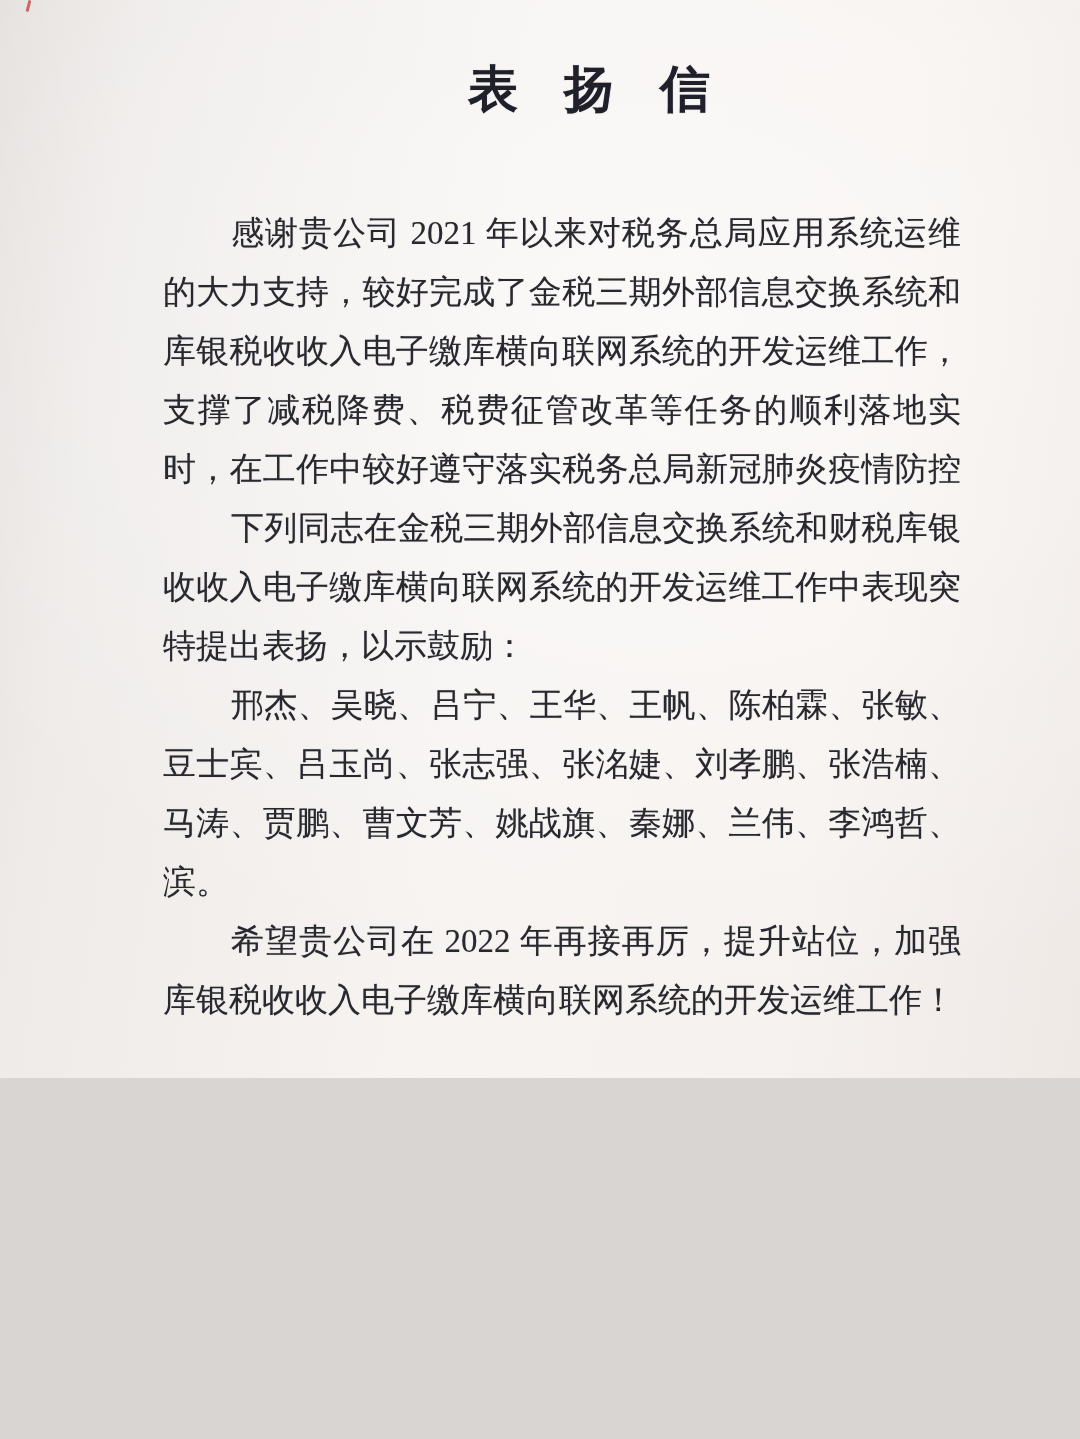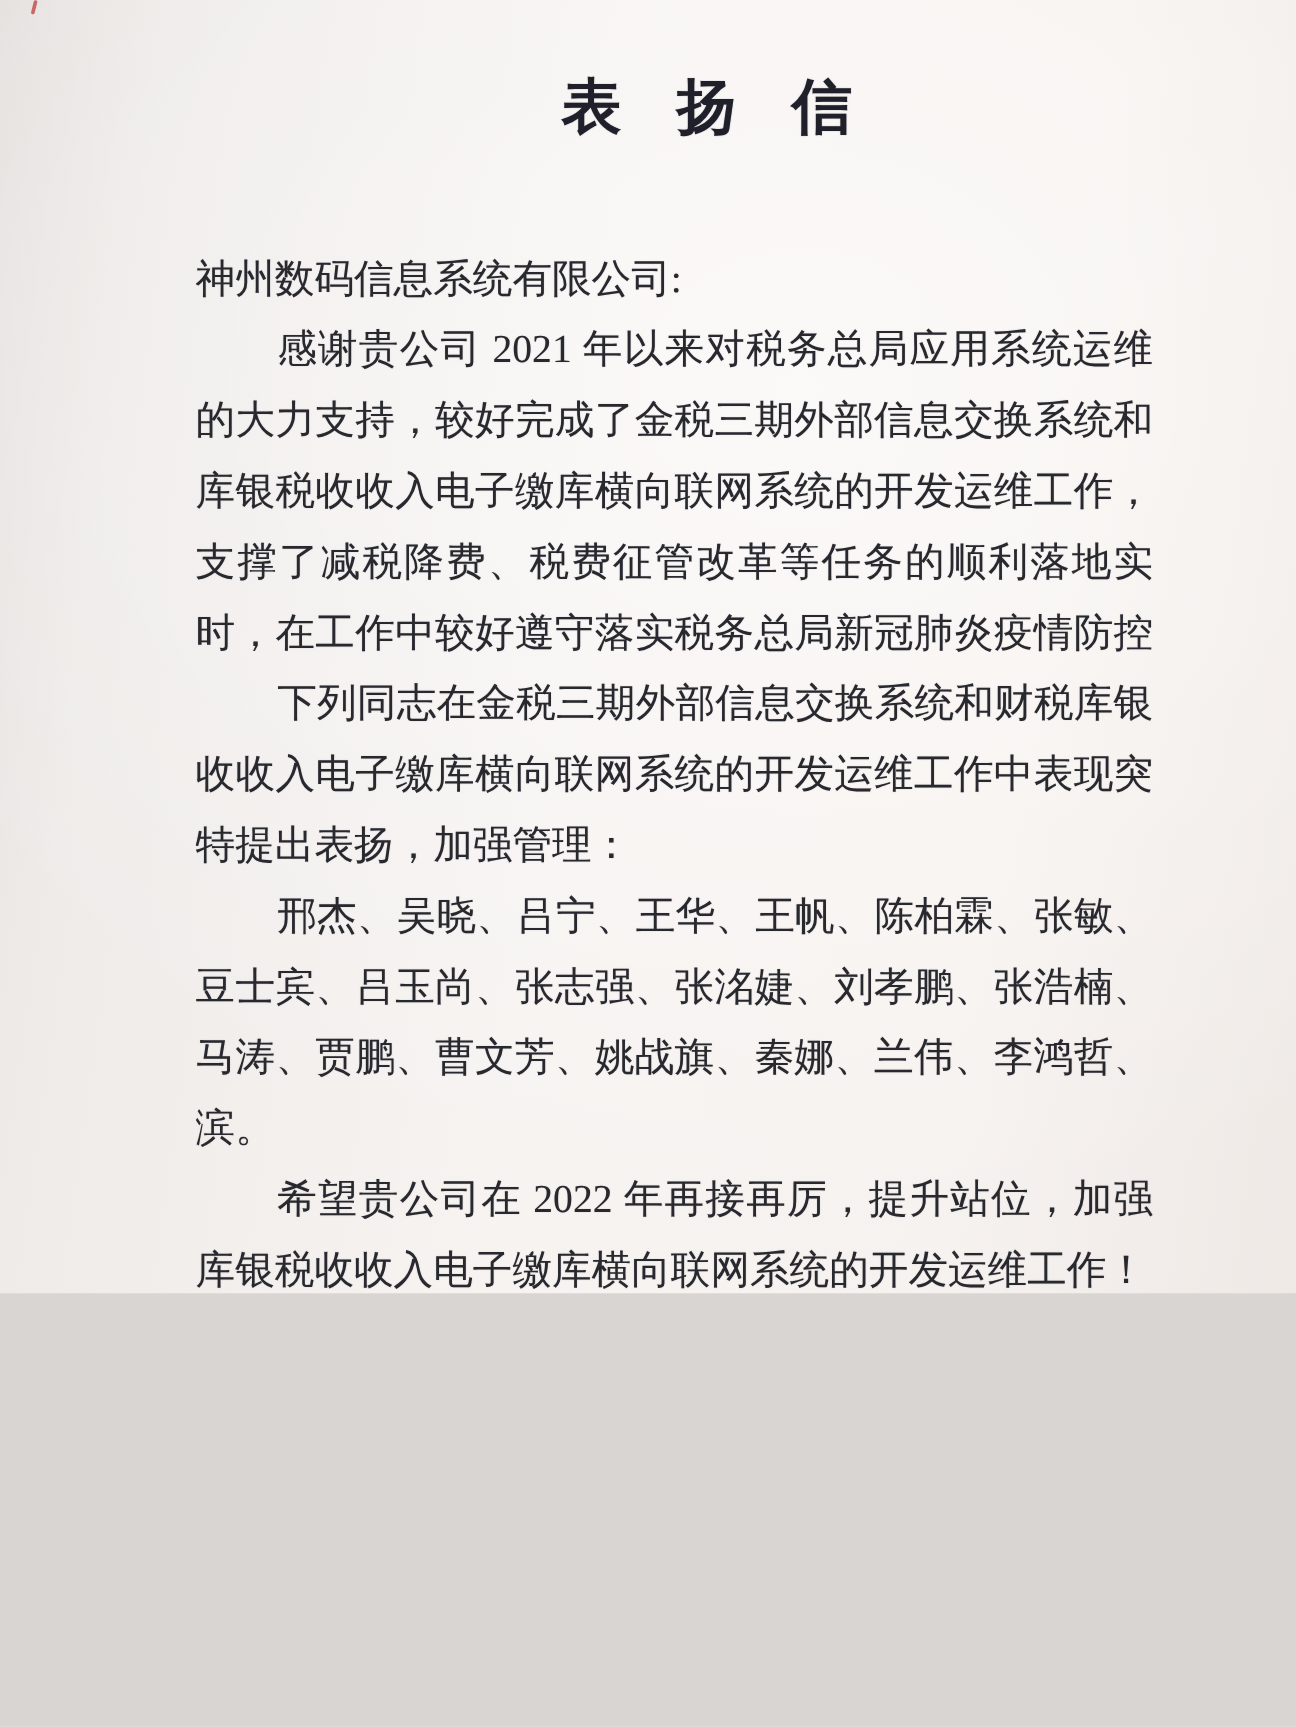--- a/index.html
+++ b/index.html
@@ -75,29 +75,28 @@
 </style>
 </head>
 <body>
 
 <div class="page">
   <div class="pen-mark"></div>
 
   <h1 class="title">表扬信</h1>
 
   <div class="body">
-      <div class="line">神州数码信息系统有限公司:</div>
       <div class="line indent fill">感谢贵公司 2021 年以来对税务总局应用系统运维工作</div>
       <div class="line fill">的大力支持，较好完成了金税三期外部信息交换系统和财税</div>
       <div class="line fill">库银税收收入电子缴库横向联网系统的开发运维工作，有力</div>
       <div class="line fill">支撑了减税降费、税费征管改革等任务的顺利落地实施。同</div>
       <div class="line fill">时，在工作中较好遵守落实税务总局新冠肺炎疫情防控工作</div>
       <div class="line indent fill">下列同志在金税三期外部信息交换系统和财税库银税</div>
       <div class="line fill">收收入电子缴库横向联网系统的开发运维工作中表现突出，</div>
-      <div class="line">特提出表扬，加强管理：</div>
+      <div class="line">特提出表扬，以示鼓励：</div>
       <div class="line indent fill">邢杰、吴晓、吕宁、王华、王帆、陈柏霖、张敏、郭嵘、</div>
       <div class="line fill">豆士宾、吕玉尚、张志强、张洺婕、刘孝鹏、张浩楠、王倩、</div>
       <div class="line fill">马涛、贾鹏、曹文芳、姚战旗、秦娜、兰伟、李鸿哲、郭承</div>
       <div class="line">滨。</div>
       <div class="line indent fill">希望贵公司在 2022 年再接再厉，提升站位，加强管理，</div>
       <div class="line">库银税收收入电子缴库横向联网系统的开发运维工作！</div>
     </div>
 
   <div class="signature">国家税务总局电子税务管理中心</div>
   <div class="date">2021 年 12 月 30 日</div>

